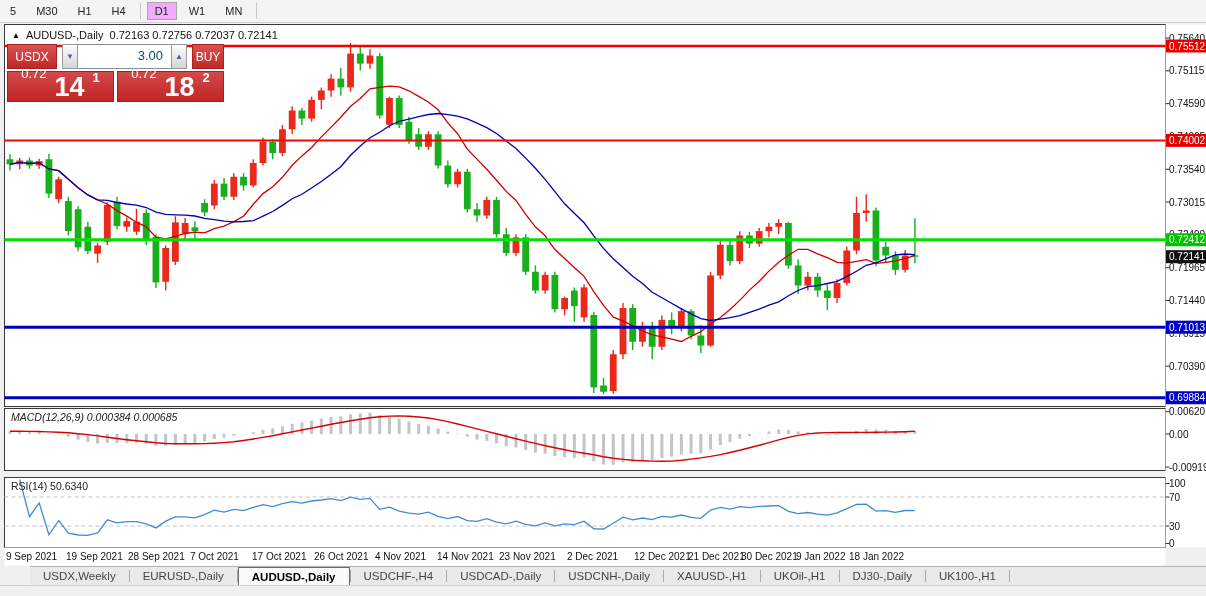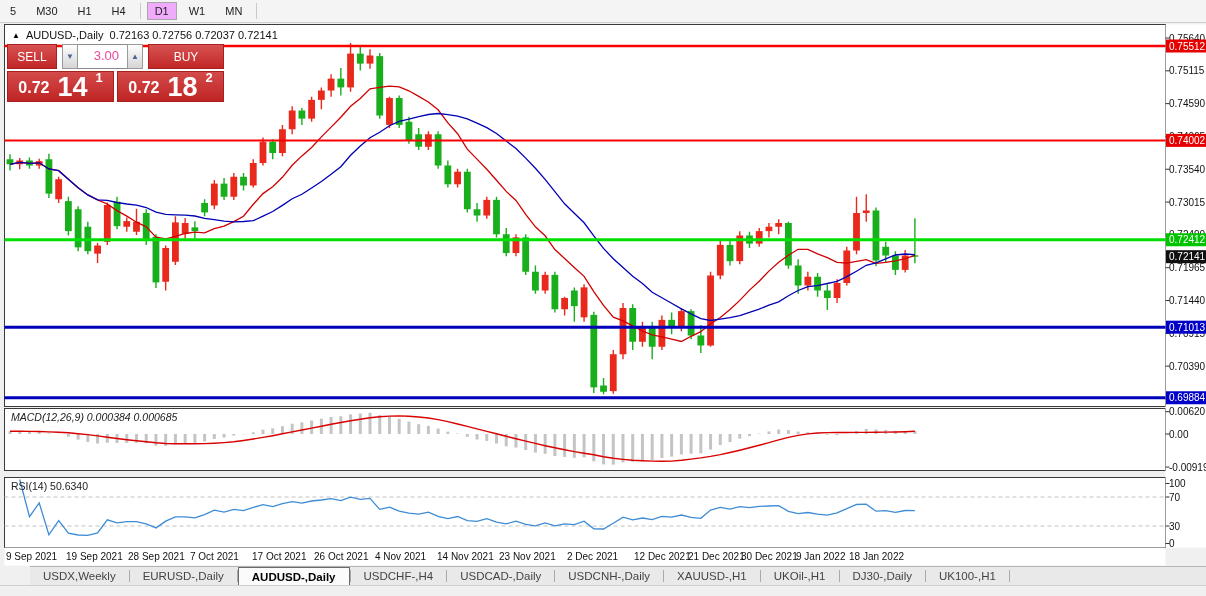--- a/index.html
+++ b/index.html
@@ -22,31 +22,31 @@
   
   .chart-title { position:absolute; left:12px; top:29px; font-size:11px; color:#111; display:flex; gap:6px; align-items:center; }
   .chart-title .tri { font-size:8px; color:#000; }
 
   
   .trade-panel { position:absolute; left:7px; top:44px; width:217px; height:58px; z-index:5; }
   .tp-row1 { display:flex; height:25px; }
   .tp-btn { color:#fff; font-size:12px; display:flex; align-items:center; justify-content:center;
     background:linear-gradient(#d75252,#c22727); border:1px solid #a81f1f; cursor:pointer; }
   .tp-sell { width:50px; }
-  .tp-buy  { width:76px; margin-left:5px; }
+  .tp-buy  { width:32px; margin-left:5px; }
   .tp-spin { width:16px; margin-left:5px; background:linear-gradient(#fdfdfd,#d5d5d5);
     border:1px solid #9a9a9a; color:#4a6496; font-size:8px; display:flex; align-items:center; justify-content:center; cursor:pointer; }
   .tp-spin.up { margin-left:0; }
   .tp-vol { flex:1; background:#fff; border:1px solid #8a8a8a; border-left:none; border-right:none;
-    font-size:13px; color:#ec4899; text-align:right; padding:3px 8px 12px 0; }
+    font-size:13px; color:#0c4a6e; text-align:right; padding:3px 8px 12px 0; }
   .tp-row2 { display:flex; height:31px; margin-top:2px; }
   .tp-price { flex:1; color:#fff; background:linear-gradient(#d34a4a,#c02424); border:1px solid #a81f1f;
     display:flex; align-items:flex-end; justify-content:center; padding-bottom:1px; cursor:pointer; }
   .tp-price + .tp-price { margin-left:3px; }
-  .tp-price .small { font-size:16px; font-weight:bold; margin-bottom:3px; }
+  .tp-price .small { font-size:13px; font-weight:normal; margin-bottom:19px; }
   .tp-price .big { font-size:27px; font-weight:bold; line-height:26px; margin:0 8px; }
   .tp-price .sup { font-size:13px; font-weight:bold; align-self:flex-start; margin-top:-2px; }
 
   
   .pane-label { position:absolute; font-size:10.5px; color:#222; z-index:3; }
 
   
   .tabbar { position:absolute; left:0; top:566px; width:1206px; height:19px; background:#e9e9e9;
     border-top:1px solid #b5b5b5; display:flex; align-items:stretch; font-size:11.5px; color:#444;margin-left:30px; }
   .tab { display:flex; align-items:center; padding:0 13px; cursor:pointer; white-space:nowrap; }
@@ -650,21 +650,21 @@
     </svg>
 
   <div class="chart-title">
     <span class="tri">▲</span>
     <span>AUDUSD-,Daily</span>
     <span>0.72163 0.72756 0.72037 0.72141</span>
   </div>
 
   <div class="trade-panel">
     <div class="tp-row1">
-      <div class="tp-btn tp-sell">SELL</div>
+      <div class="tp-btn tp-sell">USDX</div>
       <div class="tp-spin">▼</div>
       <div class="tp-vol">3.00</div>
       <div class="tp-spin up">▲</div>
       <div class="tp-btn tp-buy">BUY</div>
     </div>
     <div class="tp-row2">
       <div class="tp-price">
         <span class="small">0.72</span>
           <span class="big">14</span>
           <span class="sup">1</span>

